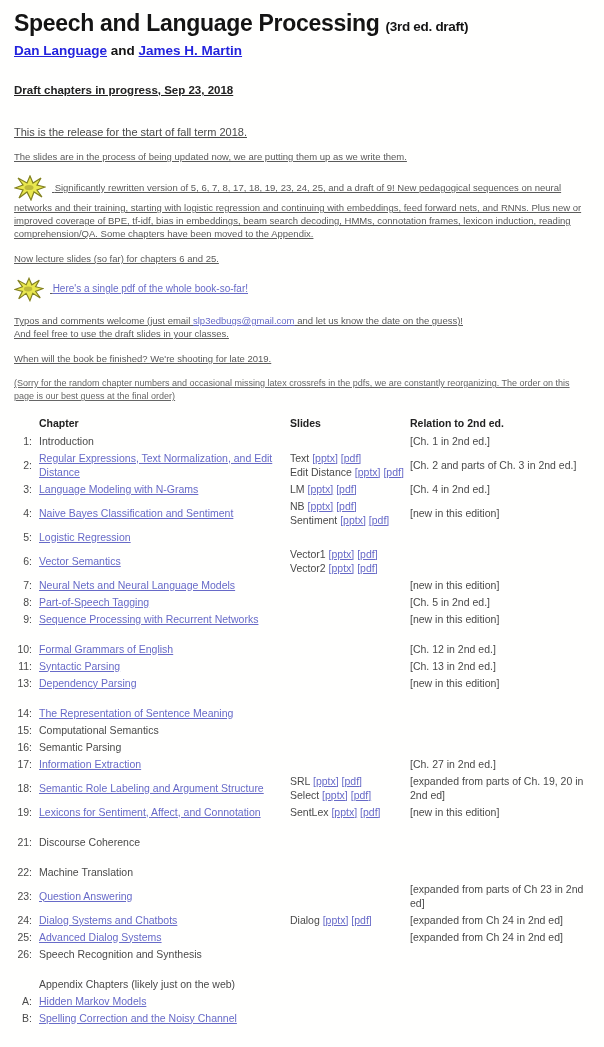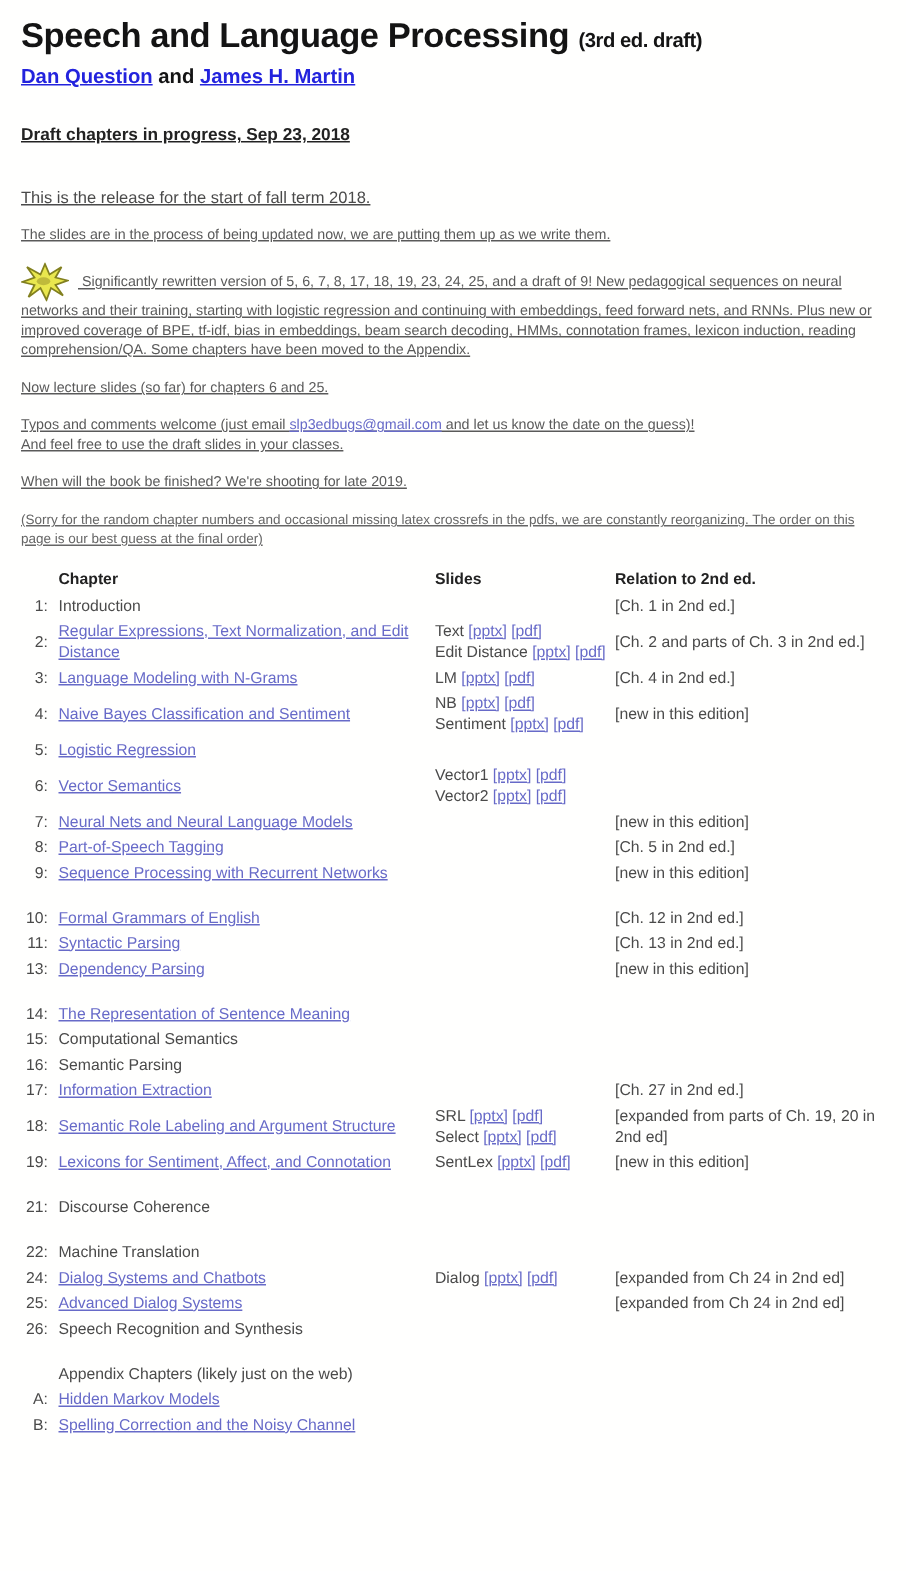--- a/index.html
+++ b/index.html
@@ -37,39 +37,46 @@
 <body>
 
 <div class="page">
 
   <h1>
     <span>Speech and Language Processing</span>
     <span class="title-suffix">(3rd ed. draft)</span>
   </h1>
 
   <div class="authors">
-    <a>Dan Question</a><span> and </span><a>James H. Martin</a>
+    <a>Dan Language</a><span> and </span><a>James H. Martin</a>
   </div>
 
   <p class="date">Draft chapters in progress, Sep 23, 2018</p>
 
   <p class="release">This is the release for the start of fall term 2018.</p>
 
   <p class="small">The slides are in the process of being updated now, we are putting them up as we write them.</p>
 
   <p class="small note">
     <svg class="star" width="32" height="26" viewBox="0 0 32 26">
       <polygon points="16,1 19,8 27,3 23,10 31,12 23,15 28,22 20,17 17,25 13,17 5,23 9,15 1,13 9,10 4,3 13,8" fill="#e9e74e" stroke="#82801f" stroke-width="1.2"></polygon>
       <ellipse cx="15" cy="12.5" rx="4.5" ry="2.6" fill="#9c962c" opacity="0.55"></ellipse>
     </svg>
     <span>Significantly rewritten version of 5, 6, 7, 8, 17, 18, 19, 23, 24, 25, and a draft of 9! New pedagogical sequences on neural networks and their training, starting with logistic regression and continuing with embeddings, feed forward nets, and RNNs. Plus new or improved coverage of BPE, tf-idf, bias in embeddings, beam search decoding, HMMs, connotation frames, lexicon induction, reading comprehension/QA. Some chapters have been moved to the Appendix.</span>
   </p>
 
   <p class="small">Now lecture slides (so far) for chapters 6 and 25.</p>
 
+  <p class="small note">
+    <svg class="star" width="30" height="25" viewBox="0 0 32 26">
+      <polygon points="16,1 19,8 27,3 23,10 31,12 23,15 28,22 20,17 17,25 13,17 5,23 9,15 1,13 9,10 4,3 13,8" fill="#e9e74e" stroke="#82801f" stroke-width="1.2"></polygon>
+      <ellipse cx="15" cy="12.5" rx="4.5" ry="2.6" fill="#9c962c" opacity="0.55"></ellipse>
+    </svg>
+    <a class="purple-link book-pdf-link">Here's a single pdf of the whole book-so-far!</a>
+  </p>
 
   <p class="small">
     <span>Typos and comments welcome (just email </span><a class="purple-link">slp3edbugs@gmail.com</a><span> and let us know the date on the guess)!</span><br>
     <span>And feel free to use the draft slides in your classes.</span>
   </p>
 
   <p class="small">When will the book be finished? We're shooting for late 2019.</p>
 
   <p class="small sorry">(Sorry for the random chapter numbers and occasional missing latex crossrefs in the pdfs, we are constantly reorganizing. The order on this page is our best guess at the final order)</p>
 
@@ -225,20 +232,26 @@
         <tr class="spacer">
           <td colspan="4"></td>
         </tr>
         <tr>
           <td class="col-num">22:</td>
           <td class="col-title"><span>Machine Translation</span></td>
           <td class="col-slides"></td>
           <td class="col-rel"></td>
         </tr>
         <tr>
+          <td class="col-num">23:</td>
+          <td class="col-title"><a>Question Answering</a></td>
+          <td class="col-slides"></td>
+          <td class="col-rel">[expanded from parts of Ch 23 in 2nd ed]</td>
+        </tr>
+        <tr>
           <td class="col-num">24:</td>
           <td class="col-title"><a>Dialog Systems and Chatbots</a></td>
           <td class="col-slides">
             <div class="slide-line"><span>Dialog </span><a>[pptx]</a> <a>[pdf]</a></div>
           </td>
           <td class="col-rel">[expanded from Ch 24 in 2nd ed]</td>
         </tr>
         <tr>
           <td class="col-num">25:</td>
           <td class="col-title"><a>Advanced Dialog Systems</a></td>

